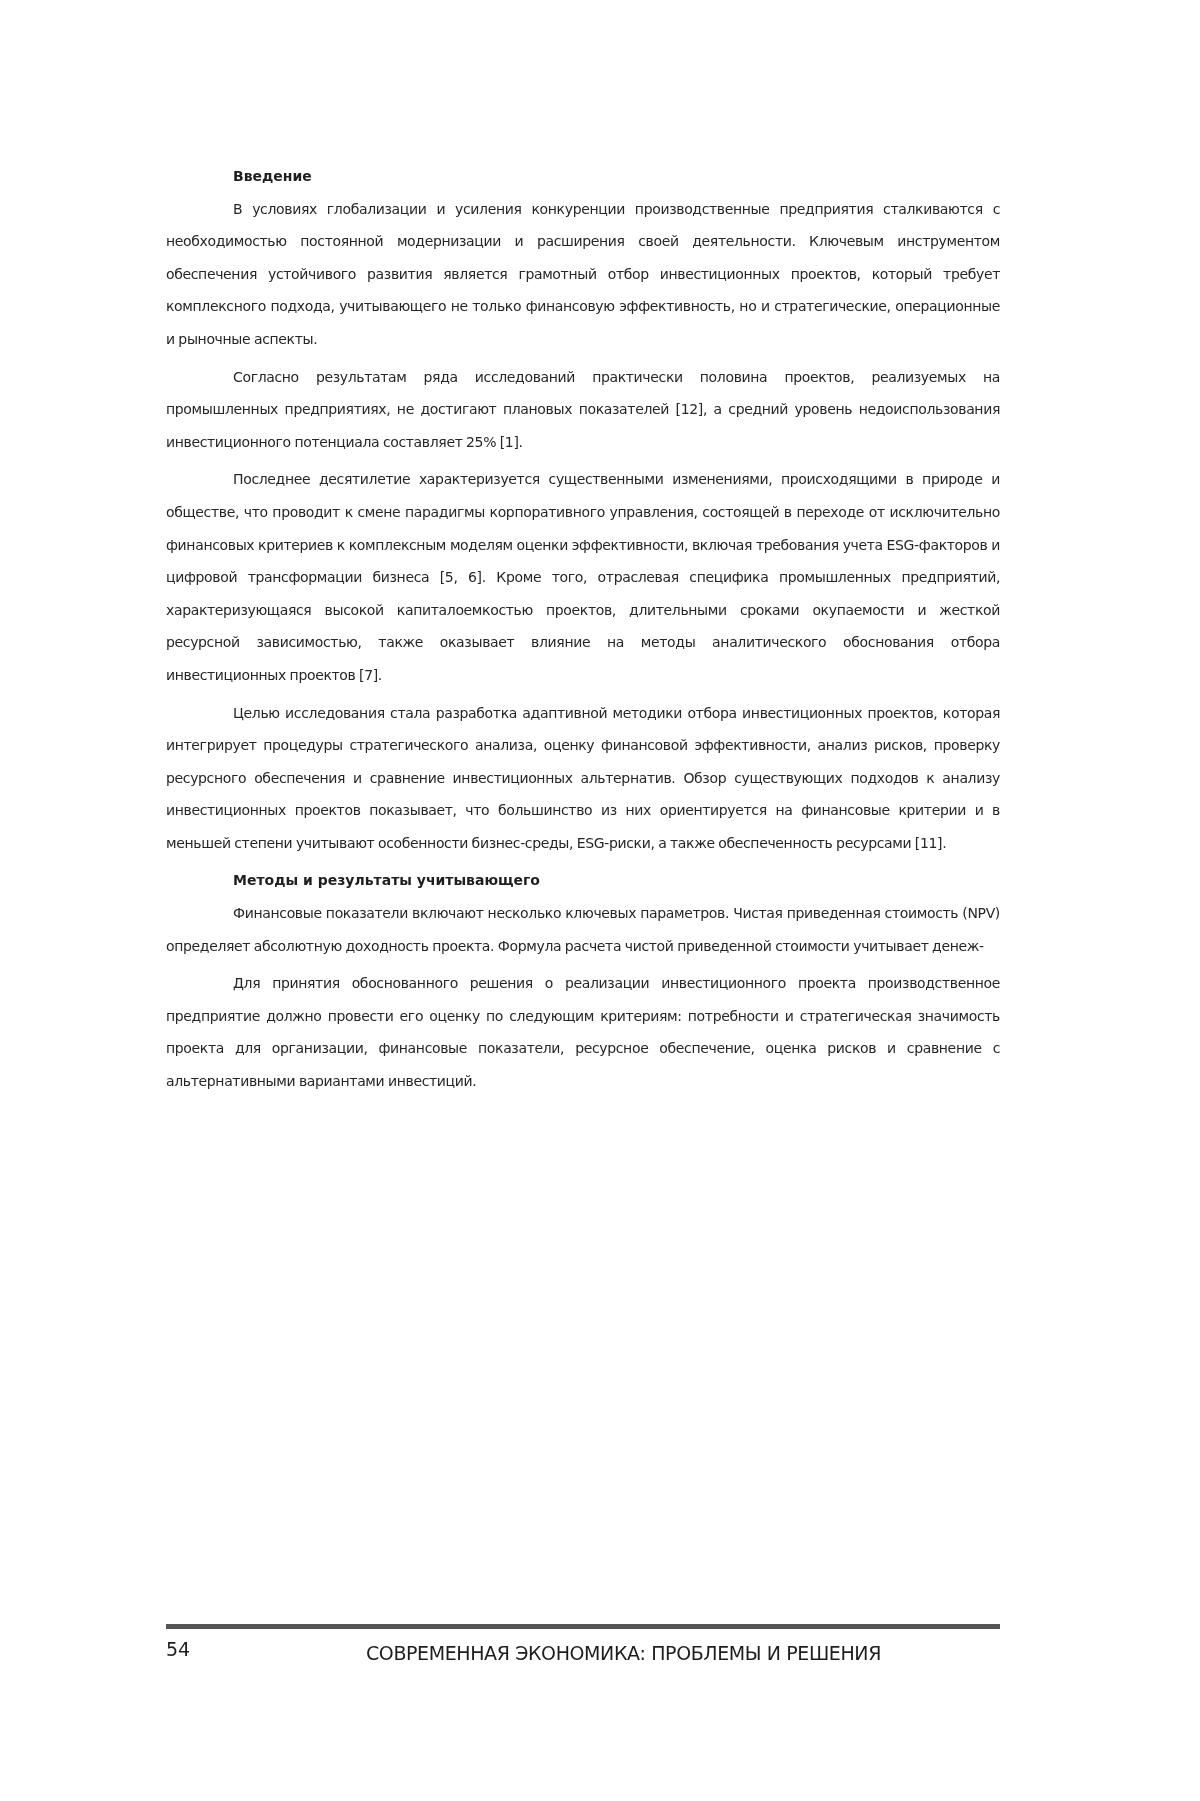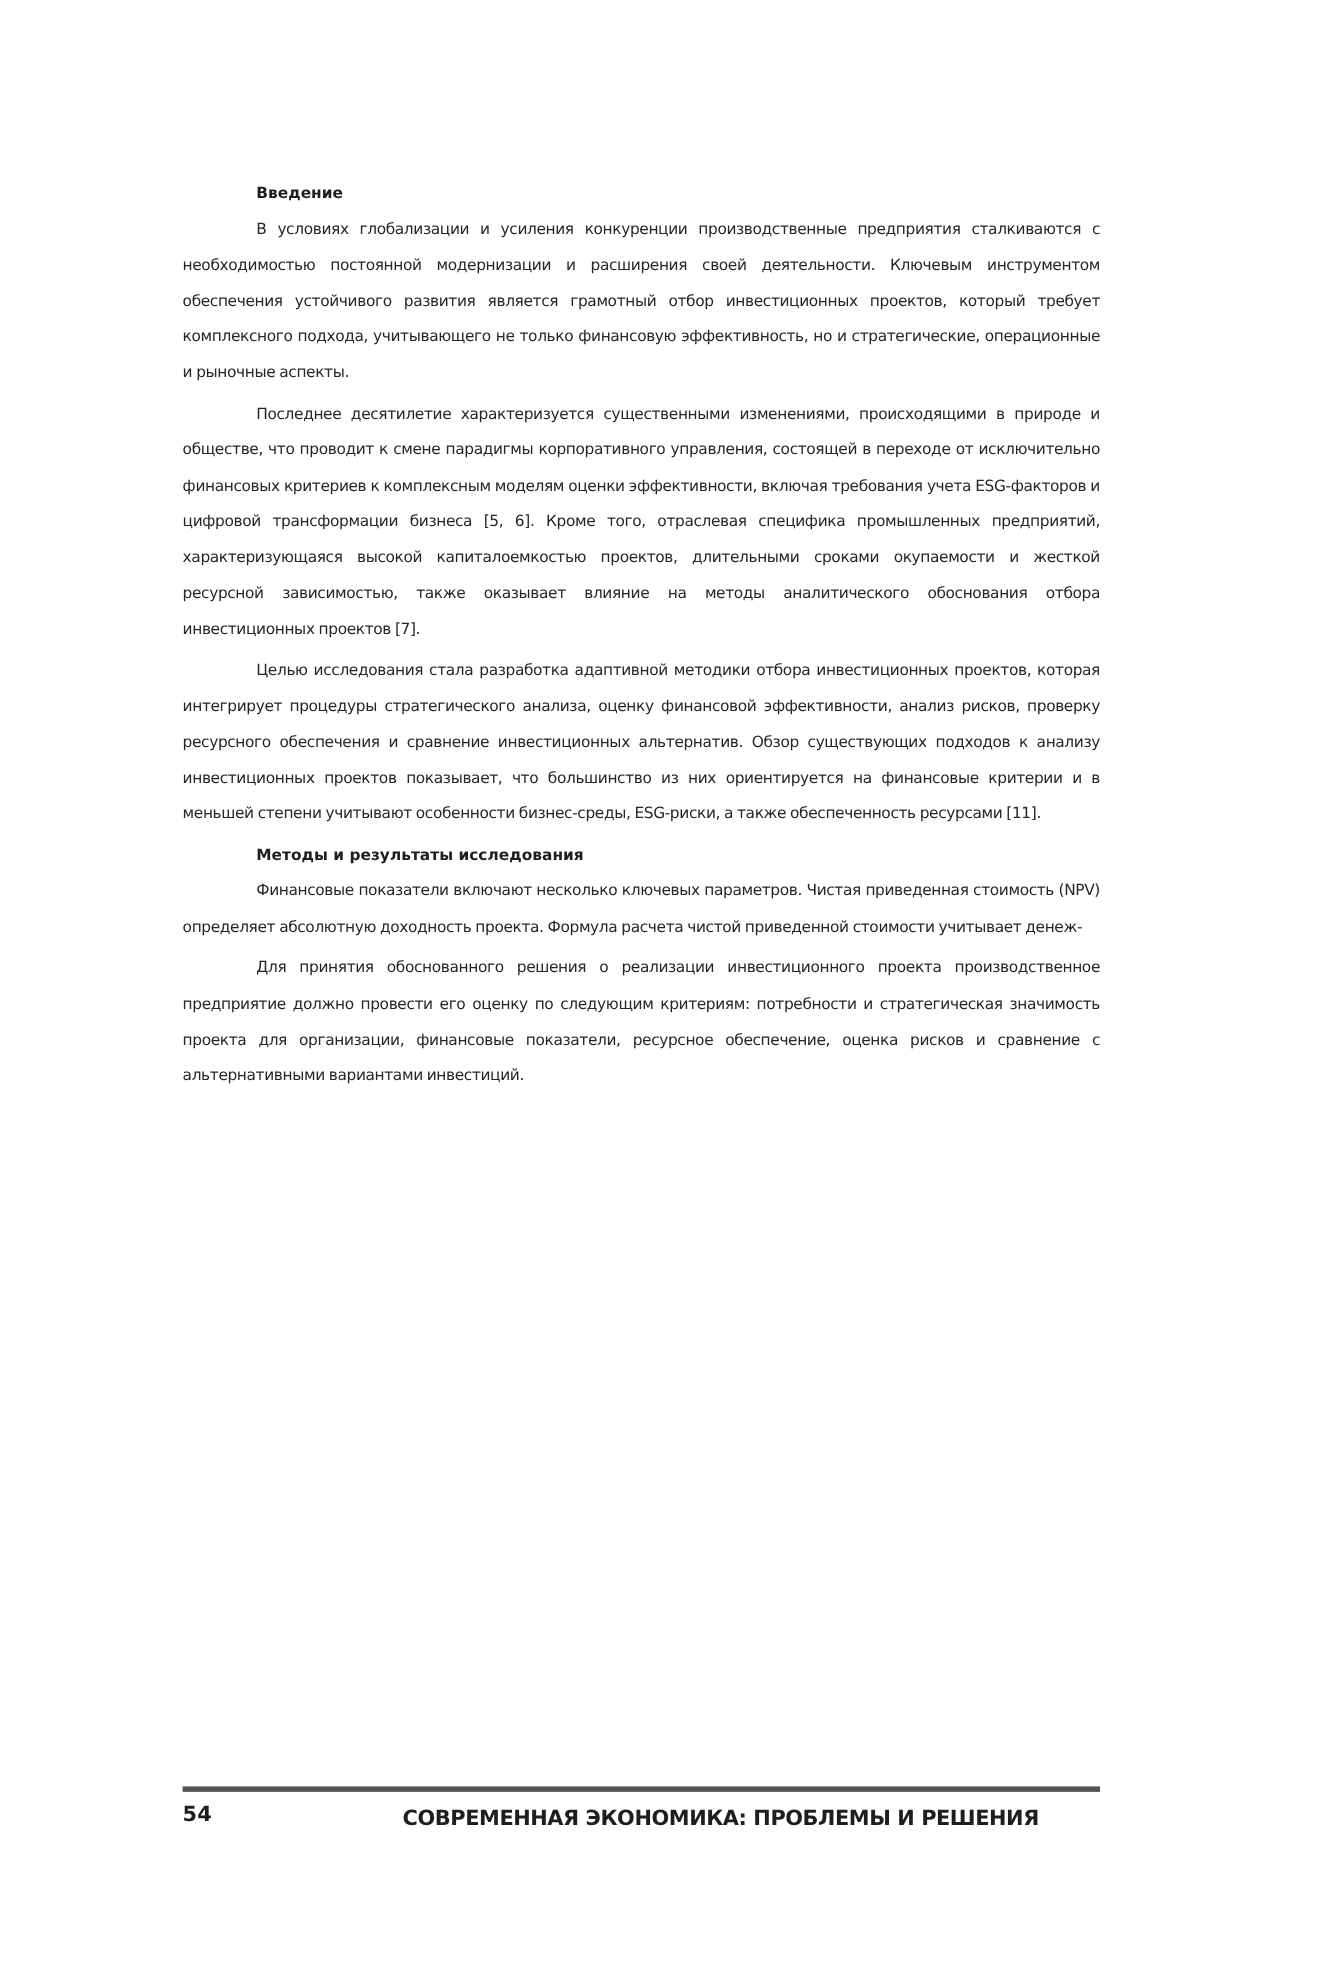--- a/index.html
+++ b/index.html
@@ -17,35 +17,36 @@
     margin: 0 0 5px 0; text-align: justify; text-indent: 67px;
     letter-spacing: -0.35px; word-spacing: -0.5px;
     hyphens: none;
   }
   .footer-rule {
     position: absolute; left: 166px; top: 1624px; width: 834px; height: 5px;
     background: #555555;
   }
   .footer {
     position: absolute; left: 166px; top: 1634px; width: 834px; height: 30px;
-    font-family: "DejaVu Sans", sans-serif; font-weight: bold; color: #1e1e1e;
+    font-family: "DejaVu Sans", sans-serif; font-weight: normal; color: #1e1e1e;
     font-size: 19px; line-height: 30px;
   }
   .page-number { position: absolute; left: 0; top: 0; }
   .running-title { position: absolute; left: 200px; top: 4px; letter-spacing: -0.4px; }
 </style>
 </head>
 <body>
 
 <div class="page">
   <div class="heading">Введение</div>
   <p class="para">В условиях глобализации и усиления конкуренции производственные предприятия сталкиваются с необходимостью постоянной модернизации и расширения своей деятельности. Ключевым инструментом обеспечения устойчивого развития является грамотный отбор инвестиционных проектов, который требует комплексного подхода, учитывающего не только финансовую эффективность, но и стратегические, операционные и рыночные аспекты.</p>
+  <p class="para">Согласно результатам ряда исследований практически половина проектов, реализуемых на промышленных предприятиях, не достигают плановых показателей [12], а средний уровень недоиспользования инвестиционного потенциала составляет 25% [1].</p>
   <p class="para">Последнее десятилетие характеризуется существенными изменениями, происходящими в природе и обществе, что проводит к смене парадигмы корпоративного управления, состоящей в переходе от исключительно финансовых критериев к комплексным моделям оценки эффективности, включая требования учета ESG-факторов и цифровой трансформации бизнеса [5, 6]. Кроме того, отраслевая специфика промышленных предприятий, характеризующаяся высокой капиталоемкостью проектов, длительными сроками окупаемости и жесткой ресурсной зависимостью, также оказывает влияние на методы аналитического обоснования отбора инвестиционных проектов [7].</p>
   <p class="para">Целью исследования стала разработка адаптивной методики отбора инвестиционных проектов, которая интегрирует процедуры стратегического анализа, оценку финансовой эффективности, анализ рисков, проверку ресурсного обеспечения и сравнение инвестиционных альтернатив. Обзор существующих подходов к анализу инвестиционных проектов показывает, что большинство из них ориентируется на финансовые критерии и в меньшей степени учитывают особенности бизнес-среды, ESG-риски, а также обеспеченность ресурсами [11].</p>
-  <div class="heading">Методы и результаты исследования</div>
+  <div class="heading">Методы и результаты учитывающего</div>
   <p class="para">Финансовые показатели включают несколько ключевых параметров. Чистая приведенная стоимость (NPV) определяет абсолютную доходность проекта. Формула расчета чистой приведенной стоимости учитывает денеж-</p>
   <p class="para">Для принятия обоснованного решения о реализации инвестиционного проекта производственное предприятие должно провести его оценку по следующим критериям: потребности и стратегическая значимость проекта для организации, финансовые показатели, ресурсное обеспечение, оценка рисков и сравнение с альтернативными вариантами инвестиций.</p>
 </div>
 
 <div class="footer-rule"></div>
 <div class="footer">
   <span class="page-number">54</span>
   <span class="running-title">СОВРЕМЕННАЯ ЭКОНОМИКА: ПРОБЛЕМЫ И РЕШЕНИЯ</span>
 </div>
 

